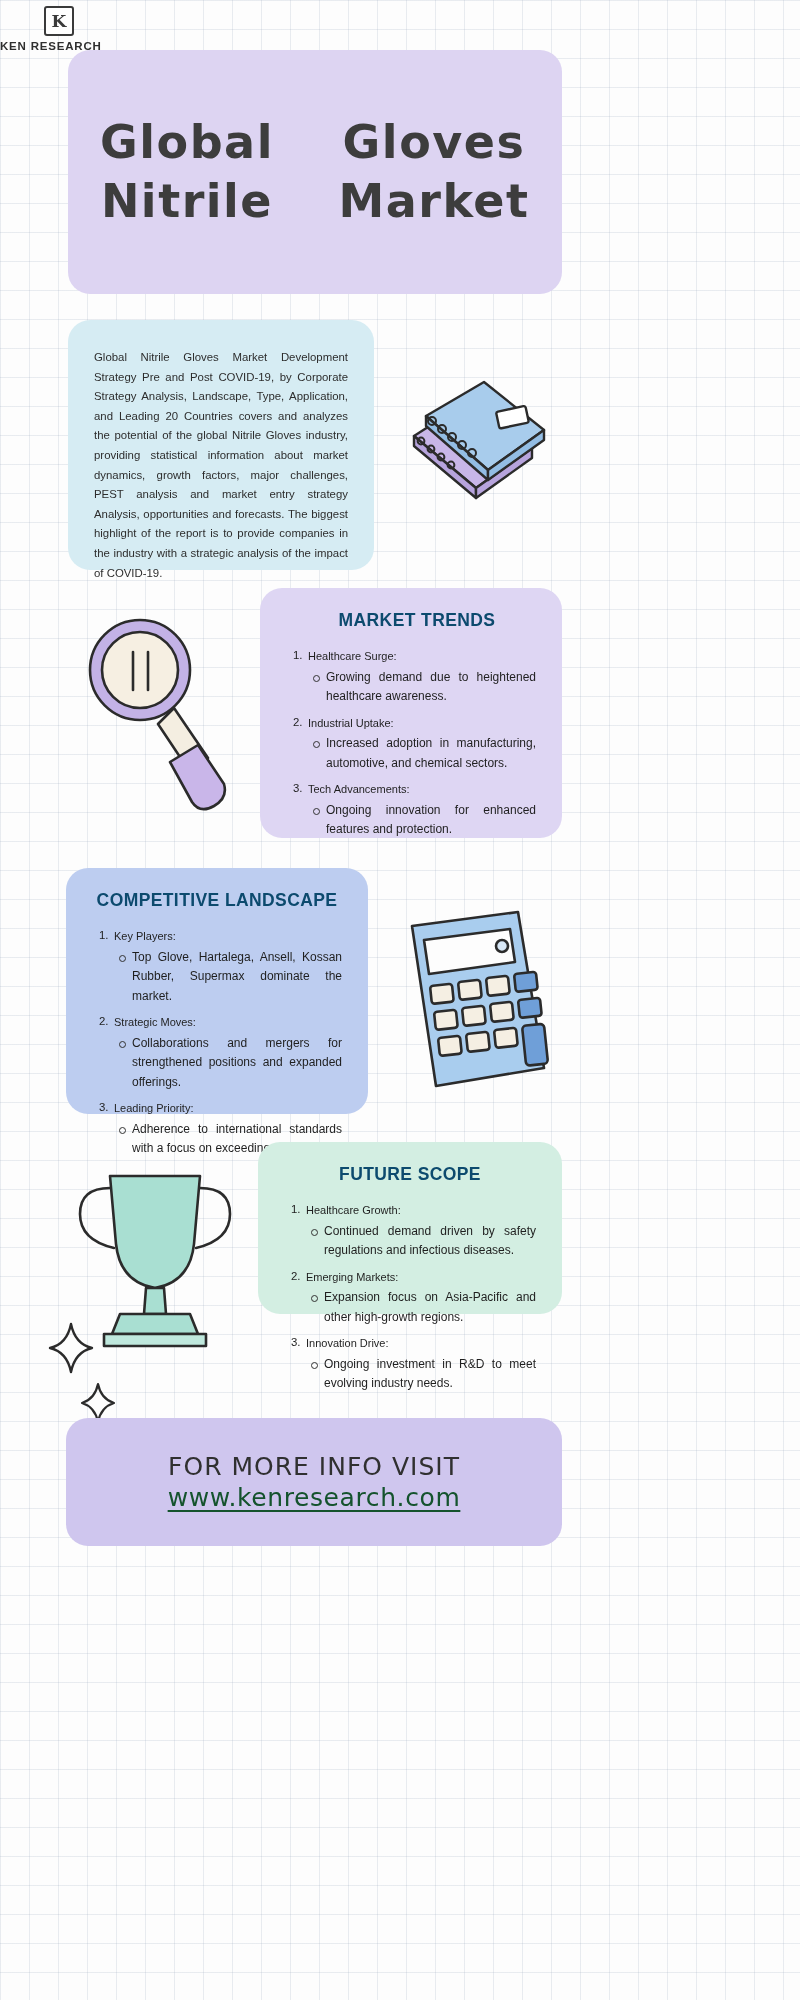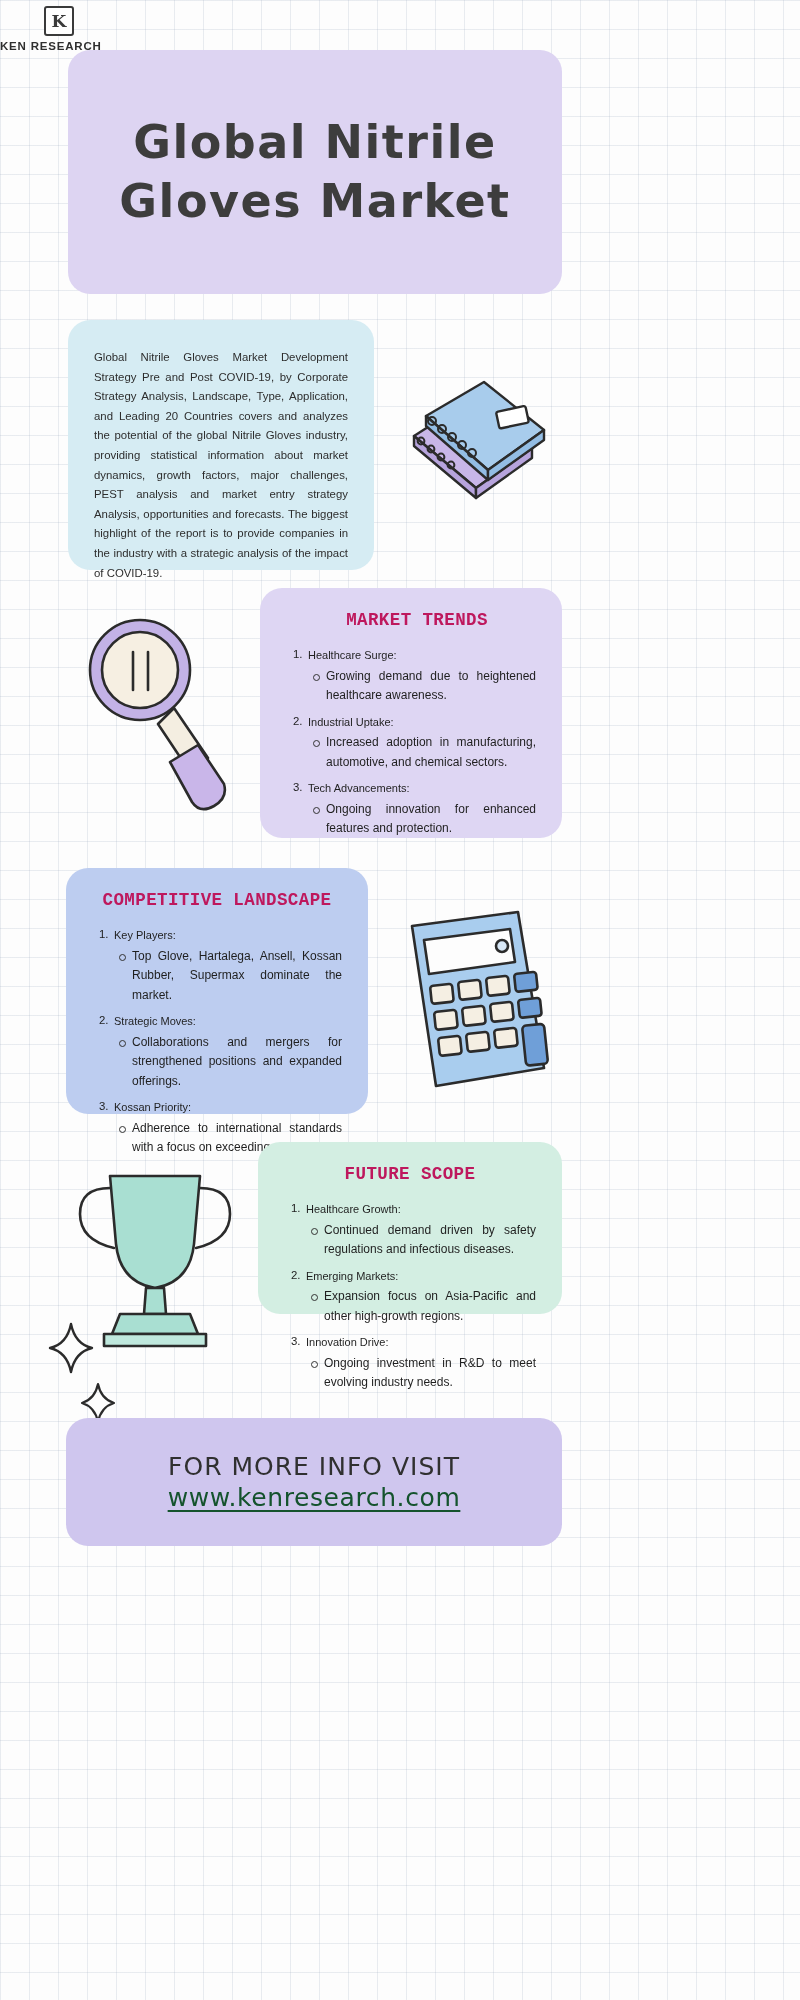--- a/index.html
+++ b/index.html
@@ -71,21 +71,21 @@
   }
 
   
   #title-card {
     left: 68px;
     top: 50px;
     width: 494px;
     height: 244px;
     background: #ddd4f2;
     display: flex;
-    flex-direction: column;
+    flex-direction: row;
     align-items: center;
     justify-content: center;
   }
   #title-card .line {
     font-family: "DejaVu Sans", sans-serif;
     font-weight: bold;
     font-size: 46px;
     color: #3d3d3d;
     letter-spacing: 1.5px;
     line-height: 1.28;
@@ -107,24 +107,24 @@
     color: #2d2d2d;
     text-align: justify;
     font-family: "Liberation Sans", sans-serif;
   }
 
   
   .section-card {
     padding: 22px 26px 20px 26px;
   }
   .section-title {
-    font-family: Liberation Mono, monospace;
+    font-family: Liberation Sans, sans-serif;
     font-weight: bold;
     font-size: 17.5px;
-    color: #be185d;
+    color: #0c4a6e;
     letter-spacing: 0.4px;
     text-align: center;
     margin-bottom: 16px;
   }
   .olist {
     list-style: none;
     counter-reset: item;
     padding-left: 22px;
   }
   .olist > li {
@@ -325,21 +325,21 @@
       </li>
       <li>
         <span class="num">2.</span>
         <span class="head">Strategic Moves:</span>
         <ul class="sub">
           <li>Collaborations and mergers for strengthened positions and expanded offerings.</li>
         </ul>
       </li>
       <li>
         <span class="num">3.</span>
-        <span class="head">Kossan Priority:</span>
+        <span class="head">Leading Priority:</span>
         <ul class="sub">
           <li>Adherence to international standards with a focus on exceeding norms.</li>
         </ul>
       </li>
     </ol>
   </div>
 
   <div id="calc-illus" class="illus">
     <svg viewBox="0 0 158 200" width="158" height="200" aria-hidden="true">
       <g stroke="#2b2b2b" stroke-width="2.6" stroke-linejoin="round">

